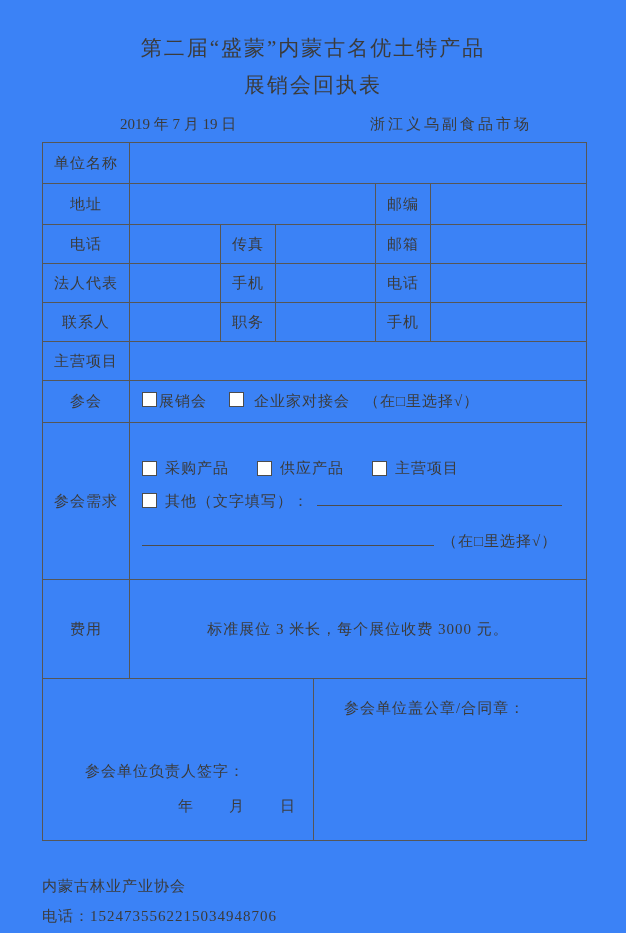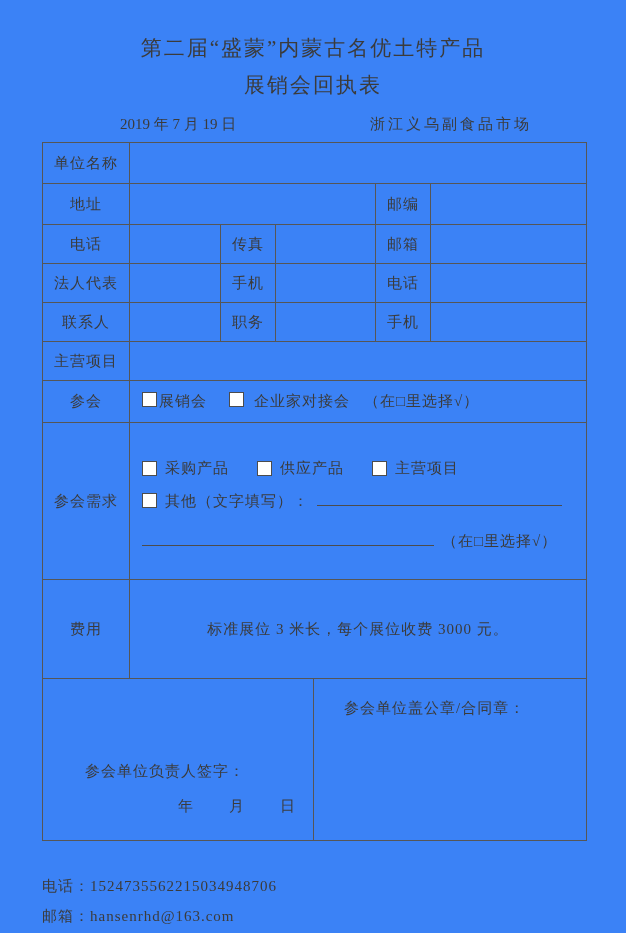--- a/index.html
+++ b/index.html
@@ -146,20 +146,21 @@
       <td class="sig-left">
         <span class="sig-title">参会单位负责人签字：</span>
         <span class="sig-date">年　　月　　日</span>
       </td>
       <td class="sig-right">参会单位盖公章/合同章：</td>
     </tr>
   </tbody>
     </table>
 
   <div class="footer">
+    <div>内蒙古林业产业协会</div>
     <div>
       <span>电话：</span><span>15247355622</span><span class="phone2">15034948706</span>
     </div>
     <div>
       <span>邮箱：</span><span>hansenrhd@163.com</span>
     </div>
   </div>
 
 </div>
 

